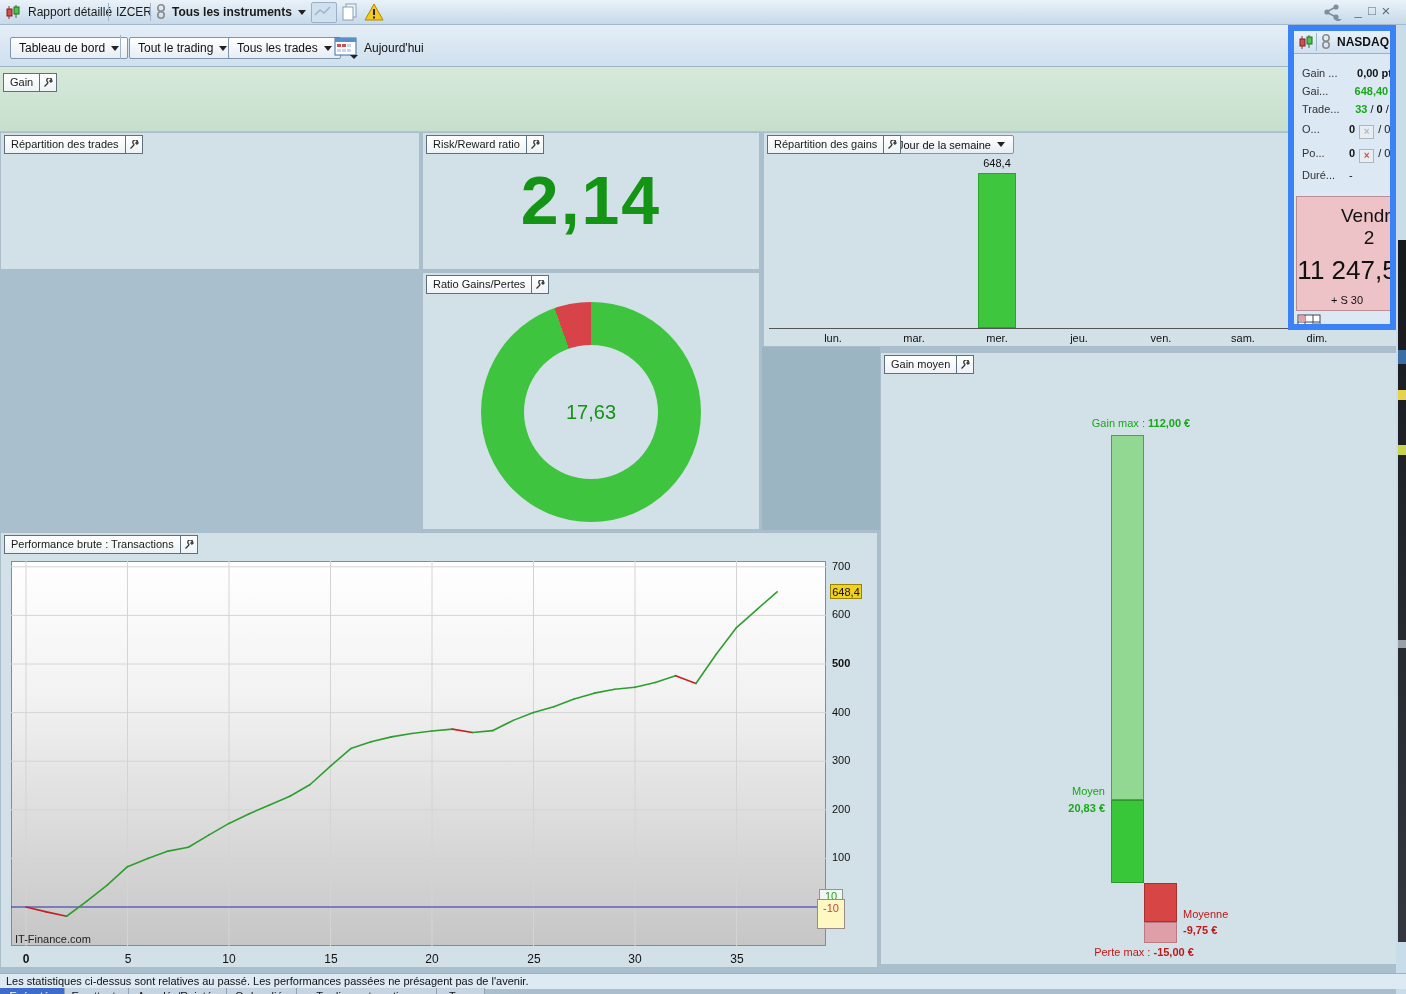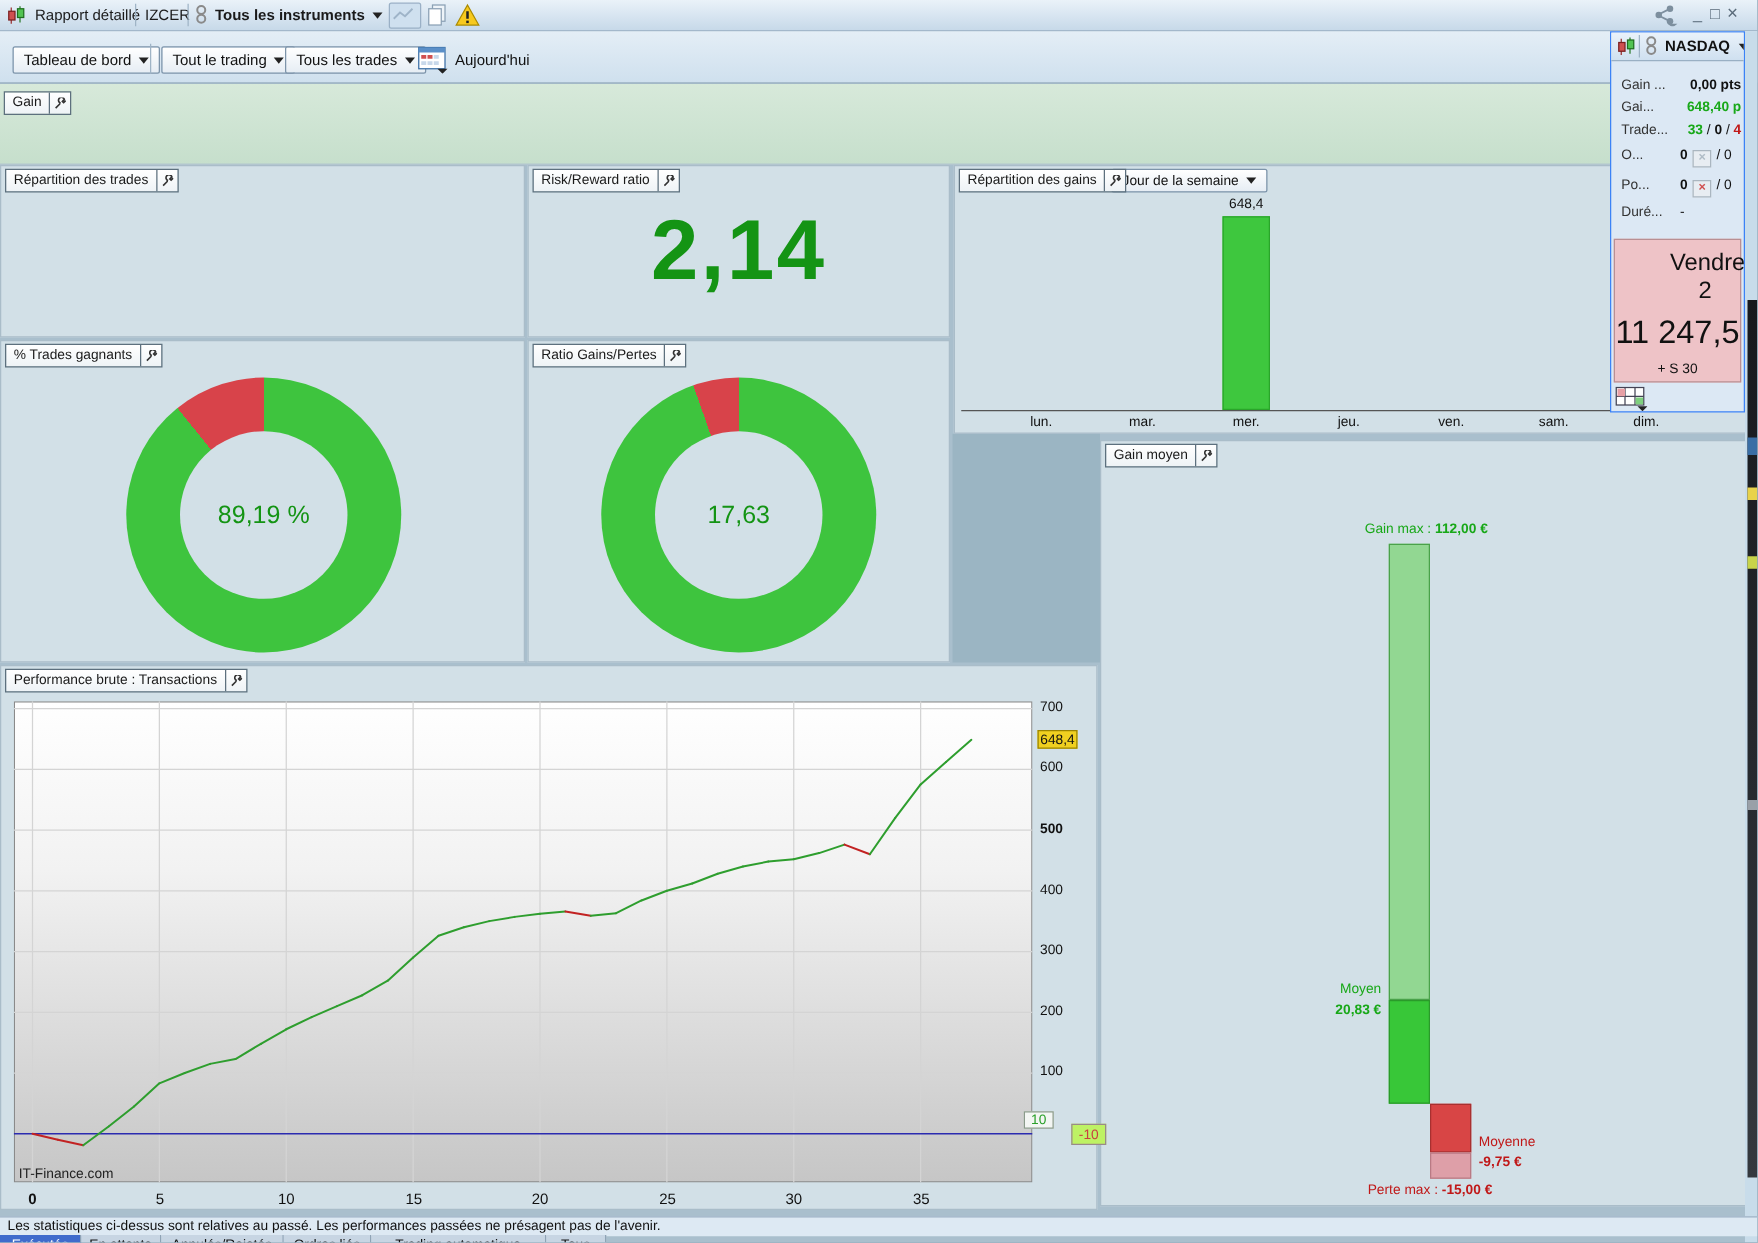--- a/index.html
+++ b/index.html
@@ -36,21 +36,21 @@
   .wbar-label{position:absolute;width:60px;text-align:center;font-size:11px;color:#111;}
   
   .gm-lab{position:absolute;font-size:11px;}
   
   #perf-plot{position:absolute;left:10px;top:28px;width:815px;height:385px;}
   .ylab{position:absolute;left:831px;width:40px;font-size:11px;color:#111;}
   .xlab{position:absolute;top:419px;width:30px;text-align:center;font-size:12px;color:#111;}
   .badge{position:absolute;box-sizing:border-box;font-size:11px;}
   #wmark{position:absolute;left:14px;top:400px;font-size:11px;color:#222;}
   
-  #instr{left:1288px;top:25px;width:108px;height:305px;background:#dce8f4;border:1px solid #3b82f6;box-sizing:border-box;z-index:8;overflow:hidden;}
+  #instr{left:1288px;top:25px;width:108px;height:305px;background:#dce8f4;border:6px solid #3b82f6;box-sizing:border-box;z-index:8;overflow:hidden;}
   #instr-header{position:absolute;left:0;top:0;width:100%;height:22px;background:linear-gradient(#eaf2fa,#cfe0f0);border-bottom:1px solid #9ab0c4;}
   .nrow{position:absolute;left:0;width:140px;height:16px;font-size:11px;color:#333;}
   .nrow .nlabel{position:absolute;left:8px;top:0;}
   #sell-block{position:absolute;left:2px;top:165px;width:102px;height:115px;background:#eec3c7;border:1px solid #b98f93;box-sizing:border-box;text-align:center;color:#111;}
   
   #statusbar{left:0;top:973px;width:1406px;height:15px;background:#dde9f3;border-top:1px solid #9ab0c4;font-size:11px;color:#111;}
   #tabs{left:0;top:988px;width:1406px;height:18px;display:flex;}
   .tab{height:18px;display:flex;align-items:flex-start;justify-content:center;font-size:11px;padding-top:2px;box-sizing:border-box;border-right:1px solid #8fa3b5;background:#c7d5e3;color:#111;}
   .tab.selected{background:#3f6bcc;color:#fff;}
 </style>
@@ -199,34 +199,20 @@
         <div class="day-label" style="left: 203px; top: 199px;">mer.</div>
         <div class="wbar" style="left: 214px; width: 38px; top: 40px; height: 155px;"></div>
         <div class="wbar-label" style="left: 203px; top: 24px;">648,4</div>
         <div class="day-label" style="left: 285px; top: 199px;">jeu.</div>
         <div class="day-label" style="left: 367px; top: 199px;">ven.</div>
         <div class="day-label" style="left: 449px; top: 199px;">sam.</div>
         <div class="day-label" style="left: 523px; top: 199px;">dim.</div>
       </div>
   </div>
 
-  <div class="panel" style="left:0;top:272px;width:420px;height:258px;">
-    <span class="ptitle">
-      <span class="ptext">% Trades gagnants</span>
-      <span class="pwrench">
-          <svg width="10" height="10">
-            <path d="M1.5 8.5 L5 5 M5.5 4.5 a2.4 2.4 0 1 1 3 -3 l-1.6 1.6 1 1 1.6-1.6" fill="none" stroke="#333" stroke-width="1.3"></path>
-          </svg>
-        </span>
-    </span>
-    <div class="donut" id="donut-pct" style="left: 100px; top: 29px; background: conic-gradient(rgb(62, 196, 62) 0%, rgb(62, 196, 62) 89.19%, rgb(216, 67, 74) 89.19%, rgb(216, 67, 74) 100%);">
-      <div class="hole"></div>
-      <div class="cvalue">89,19 %</div>
-    </div>
-  </div>
 
   <div class="panel" style="left:422px;top:272px;width:338px;height:258px;">
     <span class="ptitle">
       <span class="ptext">Ratio Gains/Pertes</span>
       <span class="pwrench">
           <svg width="10" height="10">
             <path d="M1.5 8.5 L5 5 M5.5 4.5 a2.4 2.4 0 1 1 3 -3 l-1.6 1.6 1 1 1.6-1.6" fill="none" stroke="#333" stroke-width="1.3"></path>
           </svg>
         </span>
     </span>
@@ -335,21 +321,21 @@
           <line x1="644.3000000000001" y1="121.46800000000002" x2="664.6" y2="114.66400000000002" stroke="#2e9e2e" stroke-width="1.6" stroke-linecap="round"></line>
           <line x1="664.6" y1="114.66400000000002" x2="684.9" y2="122.44" stroke="#c22222" stroke-width="1.6" stroke-linecap="round"></line>
           <line x1="684.9" y1="122.44" x2="705.2" y2="93.28" stroke="#2e9e2e" stroke-width="1.6" stroke-linecap="round"></line>
           <line x1="705.2" y1="93.28" x2="725.5" y2="66.55000000000001" stroke="#2e9e2e" stroke-width="1.6" stroke-linecap="round"></line>
           <line x1="725.5" y1="66.55000000000001" x2="745.8000000000001" y2="48.567999999999984" stroke="#2e9e2e" stroke-width="1.6" stroke-linecap="round"></line>
           <line x1="745.8000000000001" y1="48.567999999999984" x2="766.1" y2="30.87760000000003" stroke="#2e9e2e" stroke-width="1.6" stroke-linecap="round"></line>
         </svg></div>
     <div id="perf-axes"></div>
     <div class="badge" id="badge-cur" style="left:829px;top:51px;width:32px;height:15px;background:#f0d020;border:1px solid #9a8400;color:#111;text-align:center;line-height:14px;">648,4</div>
     <div class="badge" style="left:818px;top:356px;width:24px;height:14px;background:#f3f6f3;border:1px solid #8a9a8a;color:#2aa02a;text-align:center;line-height:13px;">10</div>
-    <div class="badge" style="left:816px;top:366px;width:28px;height:17px;background:#bef264;border:1px solid #9a8a8a;color:#c84040;text-align:center;line-height:16px;margin-left:40px;">-10</div>
+    <div class="badge" style="left:816px;top:366px;width:28px;height:30px;background:#fef9c3;border:1px solid #9a8a8a;color:#c84040;text-align:center;line-height:16px;">-10</div>
     <span id="wmark">IT-Finance.com</span>
   <div class="ylab" style="top: 318px;">100</div>
       <div class="ylab" style="top: 270px;">200</div>
       <div class="ylab" style="top: 221px;">300</div>
       <div class="ylab" style="top: 173px;">400</div>
       <div class="ylab" style="top: 124px; font-weight: bold;">500</div>
       <div class="ylab" style="top: 75px;">600</div>
       <div class="ylab" style="top: 27px;">700</div>
       <div class="xlab" style="left: 10px; font-weight: bold;">0</div>
       <div class="xlab" style="left: 112px;">5</div>

